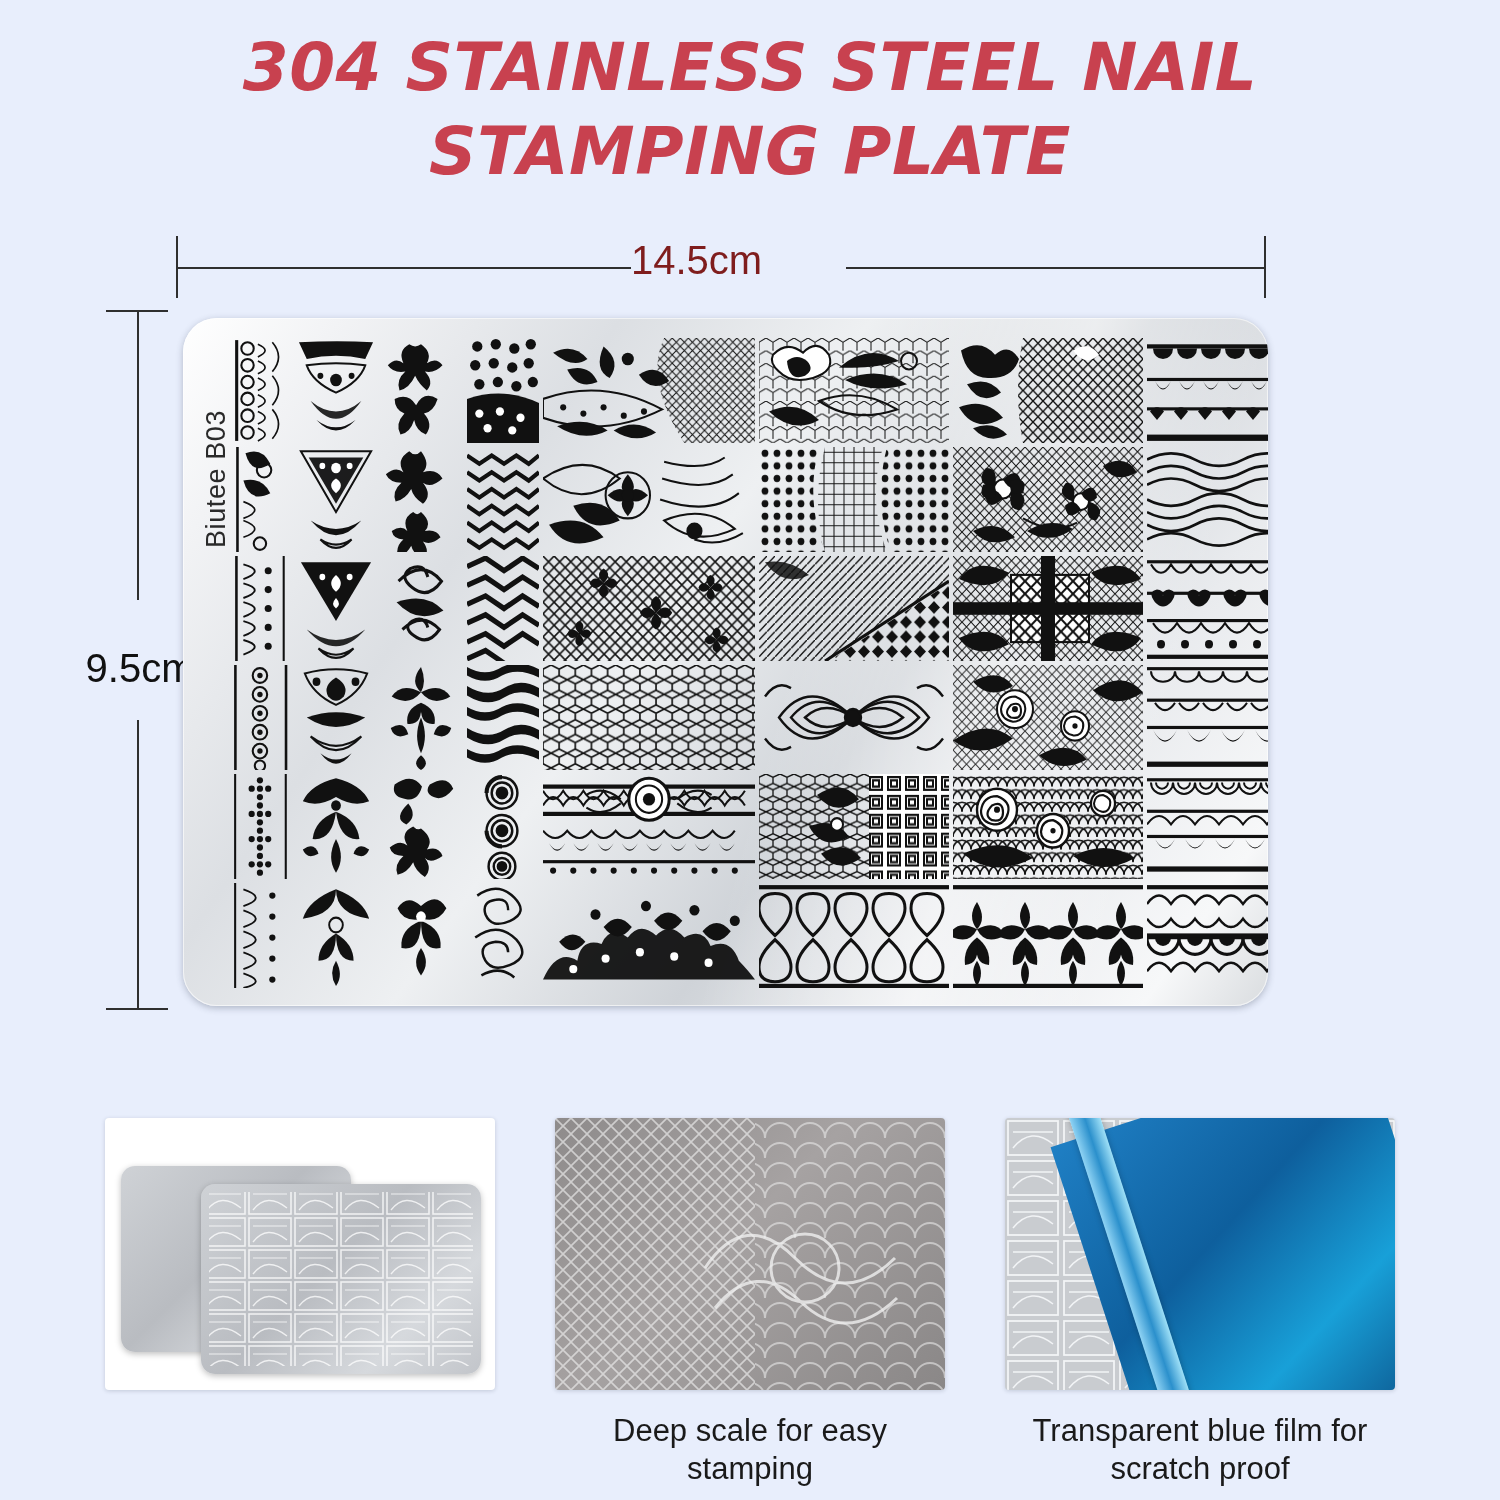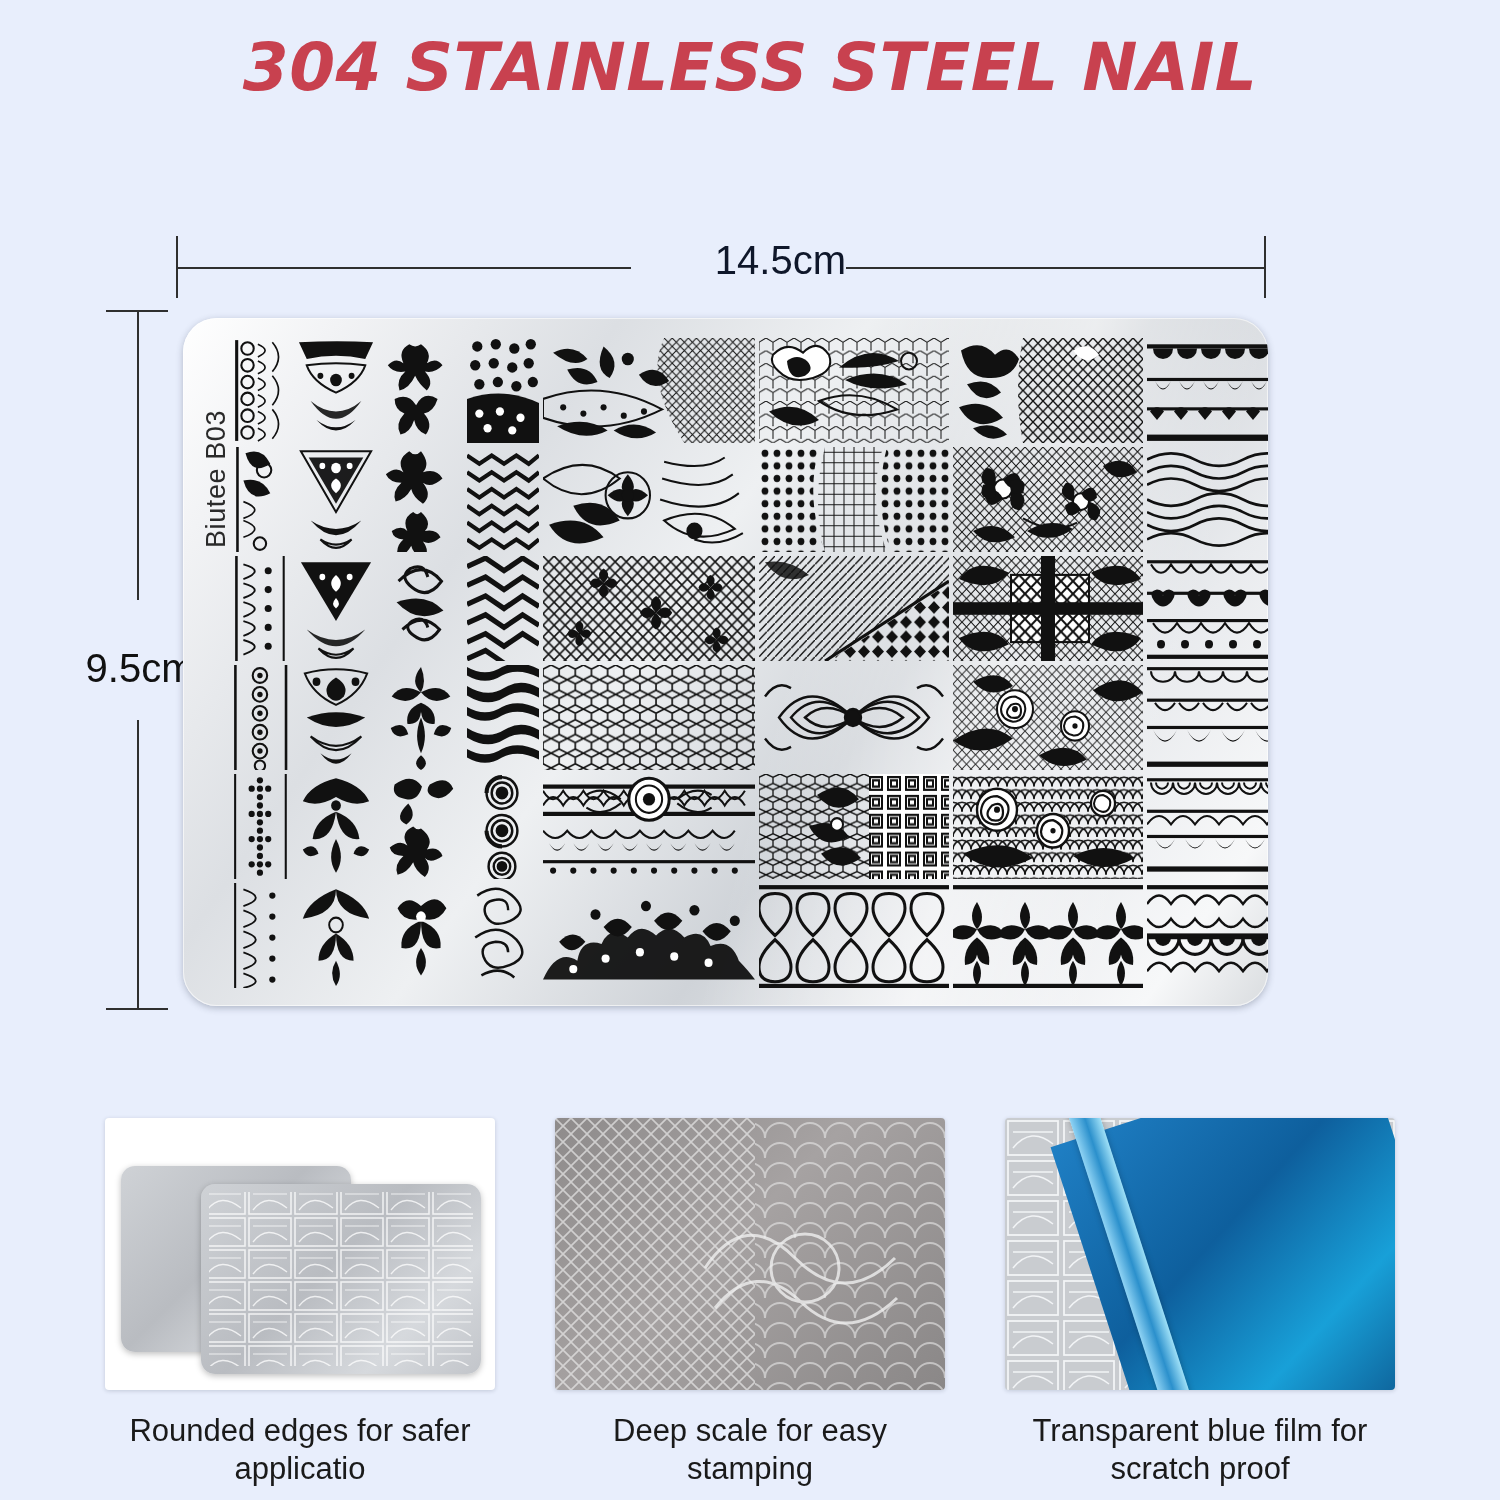--- a/index.html
+++ b/index.html
@@ -64,23 +64,23 @@
     height: 2px;
     background: #2f2f2f;
   }
   .dim-top .bar-l { left: 0; width: 455px; }
   .dim-top .bar-r { right: 0; width: 420px; }
   .dim-top .dim-label {
     position: absolute;
     top: 2px;
     left: 455px;
     width: 215px;
-    text-align: right;
+    text-align: left;
     font-size: 40px;
-    color: #0f172a;
+    color: #7f1d1d;
     font-family: "Liberation Sans", sans-serif;
   }
 
   .dim-left {
     position: absolute;
     top: 310px;
     left: 106px;
     width: 62px;
     height: 700px;
   }
@@ -228,20 +228,21 @@
   
   .t3 { background: linear-gradient(135deg,#8e8b8b,#a6a2a2 45%,#8a8787 100%); }
 </style>
 </head>
 <body>
 
 <div class="page">
 
   <div class="title-block">
     <div class="title-line">304 STAINLESS STEEL NAIL</div>
+    <div class="title-line">STAMPING PLATE</div>
   </div>
 
   <div class="dim-top">
     <div class="tick-l"></div>
     <div class="tick-r"></div>
     <div class="bar-l"></div>
     <div class="bar-r"></div>
     <div class="dim-label">14.5cm</div>
   </div>
 
@@ -1302,21 +1303,20 @@
               <pattern id="thumbGrid" width="46" height="32" patternUnits="userSpaceOnUse">
                 <rect x="2" y="2" width="42" height="28" fill="none" stroke="#ffffff" stroke-width="1.6"></rect>
                 <path d="M6 26 q14 -18 34 -2" fill="none" stroke="#ffffff" stroke-width="1.4"></path>
                 <path d="M6 10 h34" stroke="#ffffff" stroke-width="1.2"></path>
               </pattern>
             </defs>
             <rect x="8" y="8" width="264" height="174" fill="url(#thumbGrid)"></rect>
           </svg>
         </div>
       </div>
-      <div class="caption">Rounded edges for safer applicatio</div>
     </div>
 
     <div class="feature">
       <div class="thumb t3">
         <svg viewBox="0 0 390 272" preserveAspectRatio="none" style="position:absolute;inset:0;width:100%;height:100%;">
           <defs>
             <pattern id="macroHatch" width="16" height="16" patternUnits="userSpaceOnUse">
               <path d="M0 0 L16 16 M16 0 L0 16" stroke="#efefef" stroke-width="1.6" opacity="0.65"></path>
             </pattern>
             <pattern id="macroScale" width="30" height="20" patternUnits="userSpaceOnUse">

